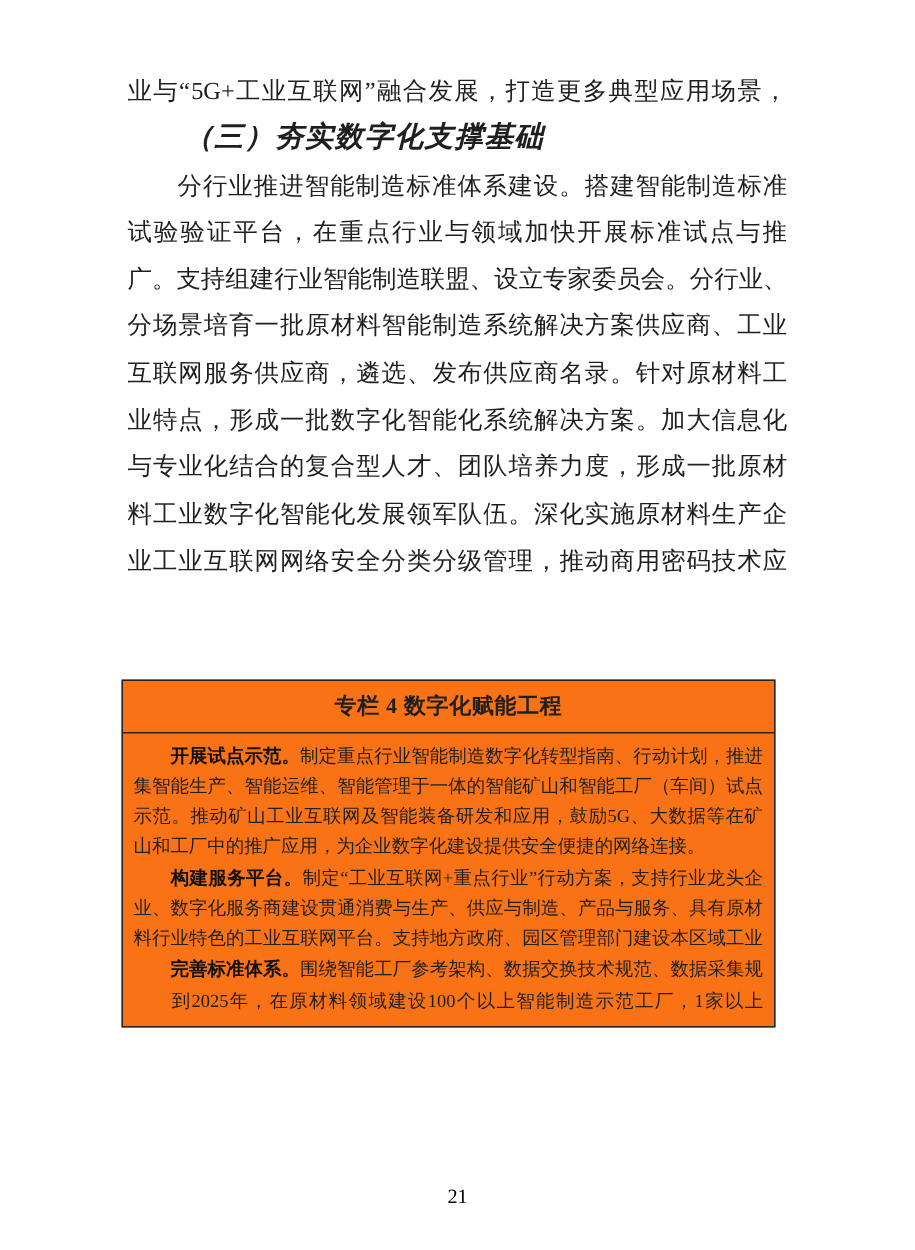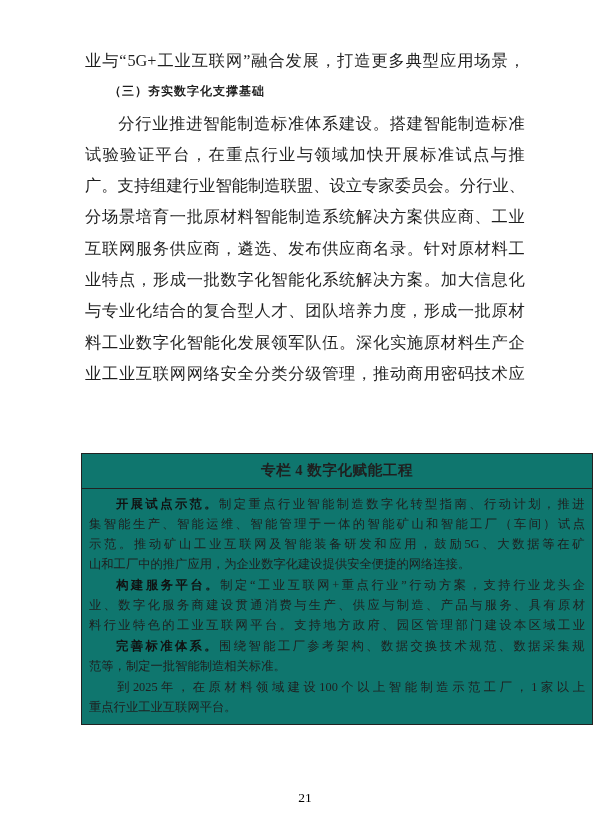--- a/index.html
+++ b/index.html
@@ -15,28 +15,28 @@
   .line{
     font-size:16.3px;line-height:31.3px;height:31.3px;
     white-space:nowrap;overflow:hidden;
   }
   .line.flex{
     display:flex;justify-content:space-between;align-items:center;
     white-space:normal;
   }
   .line .ind-sp{display:inline-block;flex:0 0 auto;width:2em;}
   .heading{
-    font-size:12px;line-height:31.3px;height:31.3px;
-    font-weight:bold;text-indent:2em;
+    font-size:19px;line-height:31.3px;height:31.3px;
+    font-weight:bold;font-style:italic;text-indent:2em;
     letter-spacing:1px;
   }
   .column-box{
-    position:absolute;left:81px;top:453px;width:512px;
+    position:absolute;left:81px;top:453px;width:436px;
     border:1.5px solid #222222;box-sizing:border-box;
-    background:#0f766e;
+    background:#f97316;
   }
   .box-title{
     text-align:center;font-weight:bold;font-size:14.6px;
     padding:7px 0 8px 0;border-bottom:1.5px solid #222222;
     letter-spacing:0.5px;
   }
   .box-body{padding:5px 7px 7px 7px;}
   .box-para + .box-para{margin-top:1px;}
   .box-line{
     font-size:12.3px;line-height:20px;height:20px;
@@ -592,21 +592,20 @@
             <span>术</span>
             <span>规</span>
             <span>范</span>
             <span>、</span>
             <span>数</span>
             <span>据</span>
             <span>采</span>
             <span>集</span>
             <span>规</span>
           </div>
-          <div class="box-line">范等，制定一批智能制造相关标准。</div>
         </div>
         <div class="box-para">
           <div class="box-line flex">
             <span class="ind-sp"></span>
             <span>到</span>
             <span> 2025 </span>
             <span>年</span>
             <span>，</span>
             <span>在</span>
             <span>原</span>
@@ -627,20 +626,19 @@
             <span>示</span>
             <span>范</span>
             <span>工</span>
             <span>厂</span>
             <span>，</span>
             <span>1 </span>
             <span>家</span>
             <span>以</span>
             <span>上</span>
           </div>
-          <div class="box-line">重点行业工业互联网平台。</div>
         </div>
       </div>
   </div>
 
   <div class="page-number">21</div>
 
 </div>
 
 </body></html>

